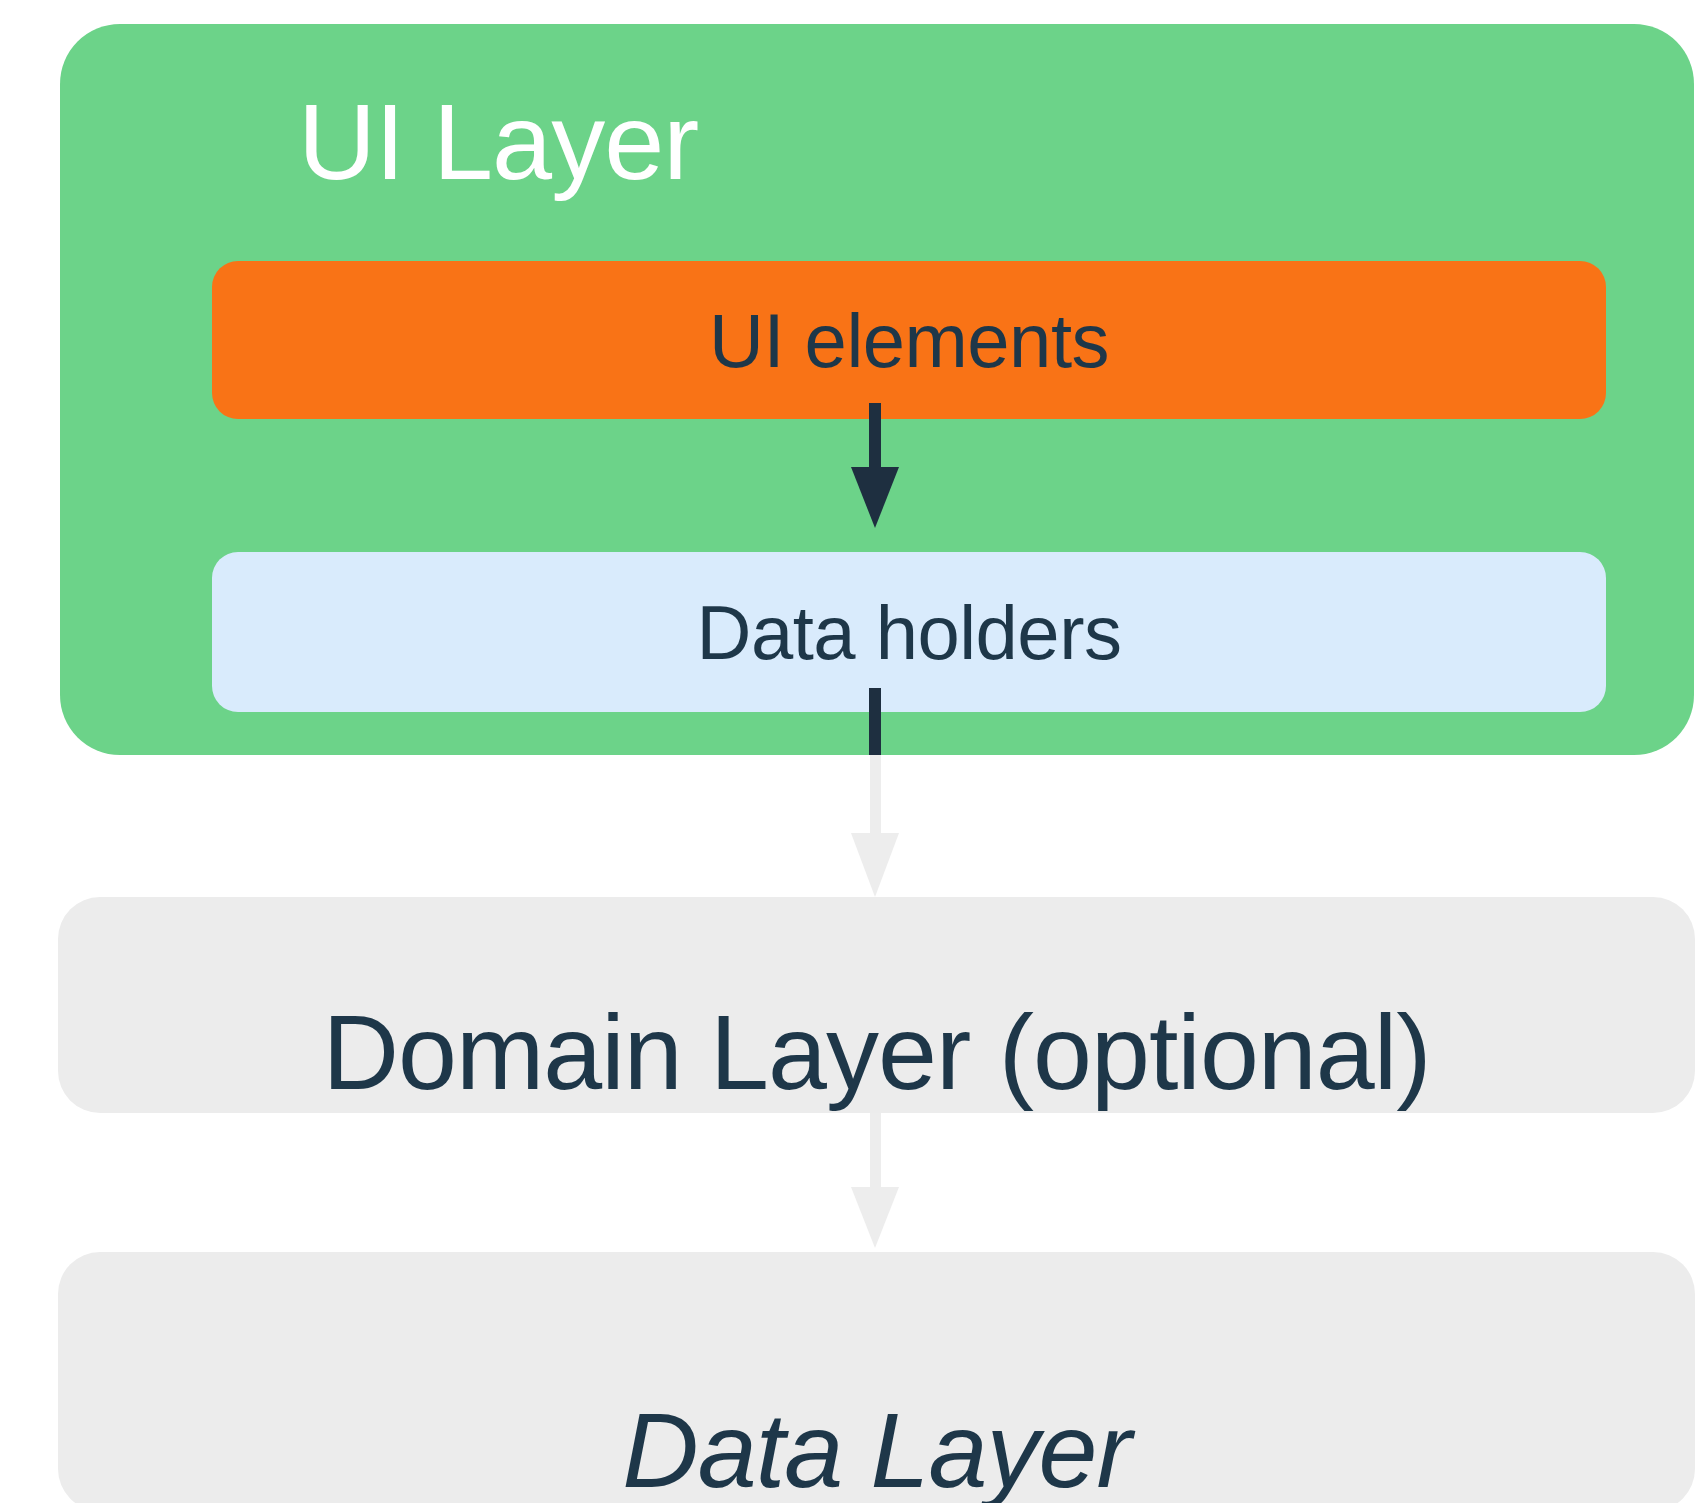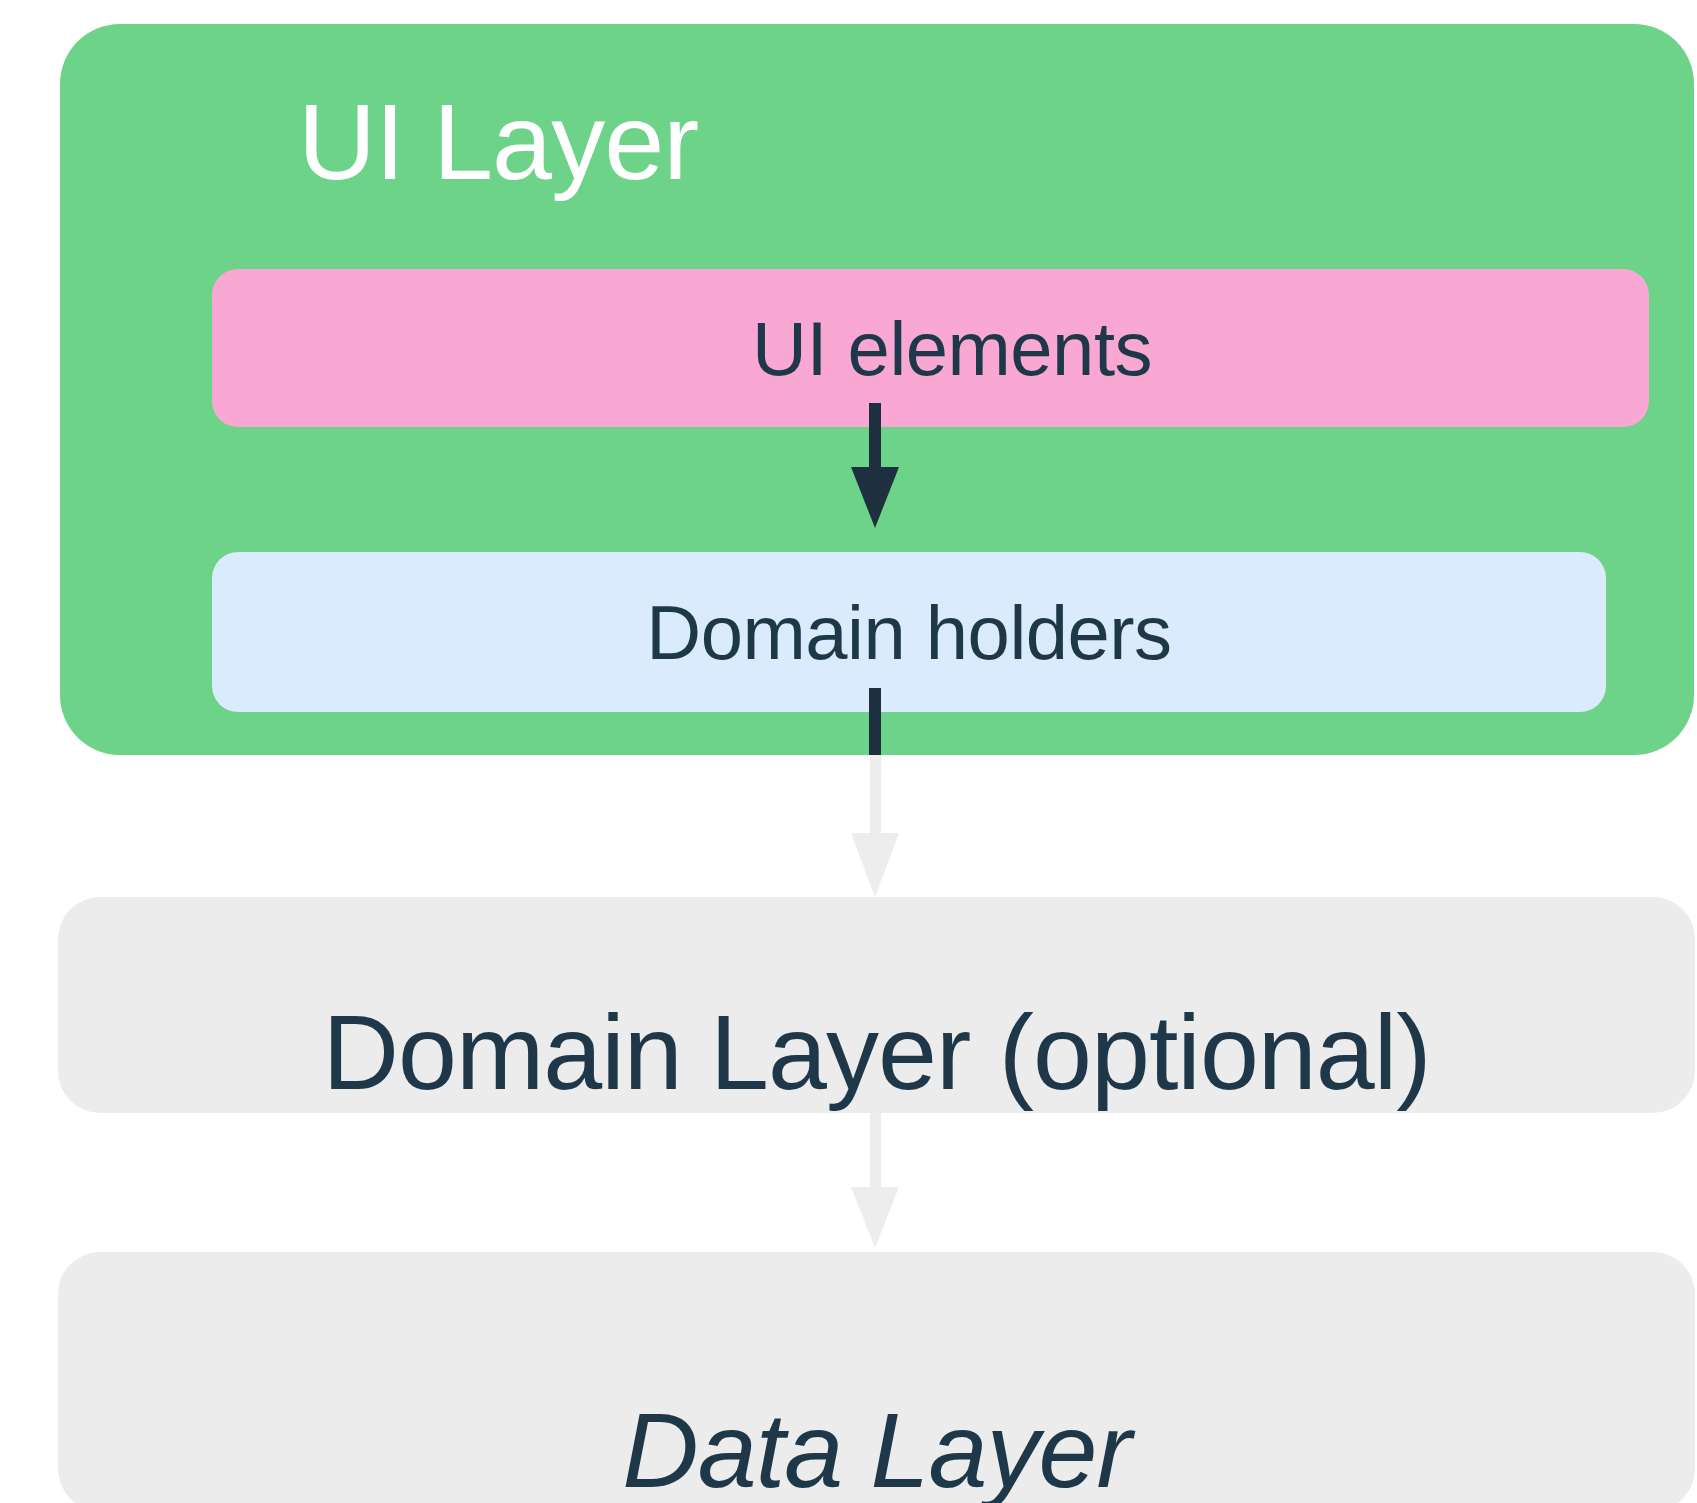--- a/index.html
+++ b/index.html
@@ -36,24 +36,23 @@
   .inner-box {
     position: absolute;
     left: 152px;
     width: 1394px;
     border-radius: 26px;
     display: flex;
     align-items: center;
     justify-content: center;
   }
   .ui-elements-box {
-    top: 245px;
+    top: 237px;
     height: 158px;
-    background: #f9a8d4;
-    padding-left: 43px;
+    background: #f97316;
   }
   .state-holders-box {
     top: 528px;
     height: 160px;
     background: #D9EBFC;
   }
   .inner-box .box-label {
     font-size: 76px;
     letter-spacing: -0.5px;
     color: #1E3749;
@@ -117,21 +116,21 @@
 <div class="canvas">
 
   <div class="ui-layer-box">
     <div class="ui-layer-title">UI Layer</div>
 
     <div class="inner-box ui-elements-box">
       <span class="box-label">UI elements</span>
     </div>
 
     <div class="inner-box state-holders-box">
-      <span class="box-label">Domain holders</span>
+      <span class="box-label">Data holders</span>
     </div>
   </div>
 
   <div class="arrow arrow-dark">
     <span class="shaft"></span>
     <span class="head"></span>
   </div>
 
   <div class="connector-dark-segment"></div>
 

